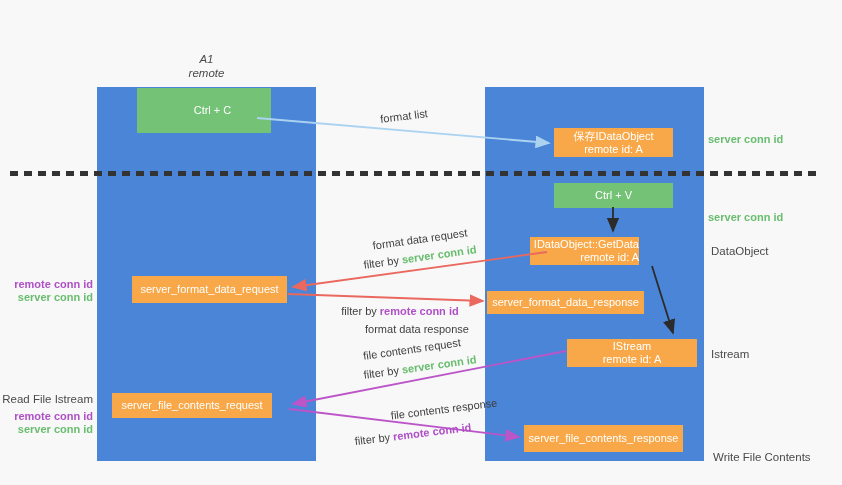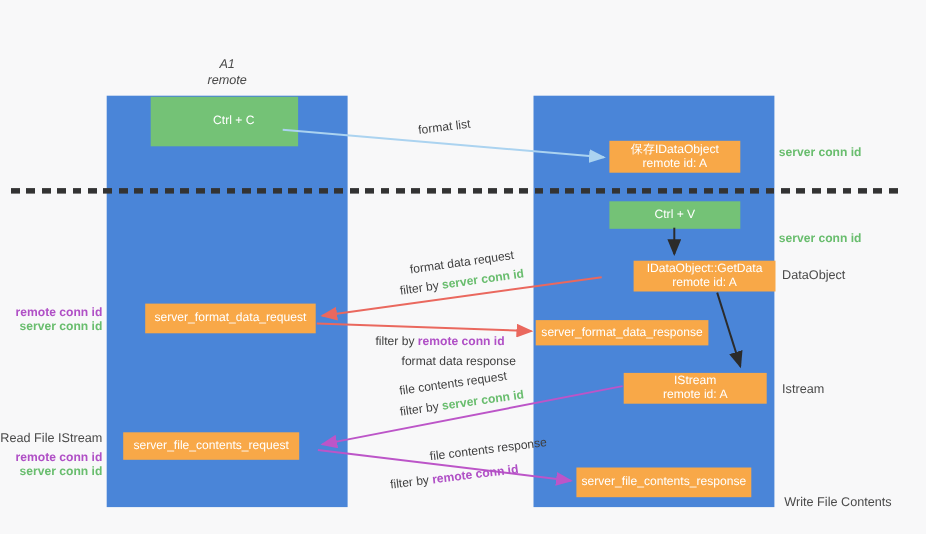--- a/index.html
+++ b/index.html
@@ -60,21 +60,21 @@
 
   <div class="abs node orange" style="left:554px;top:128px;width:119px;height:29px;">
     <span>保存IDataObject</span>
     <span>remote id: A</span>
   </div>
 
   <div class="abs node green" style="left:554px;top:166px;width:119px;height:25px;margin-top:17px;">
     <span>Ctrl + V</span>
   </div>
 
-  <div class="abs node orange" style="left:576px;top:237px;width:129px;height:28px;">
+  <div class="abs node orange" style="left:530px;top:237px;width:109px;height:28px;align-items:flex-end;">
     <span>IDataObject::GetData</span>
     <span>remote id: A</span>
   </div>
 
   <div class="abs node orange" style="left:487px;top:291px;width:157px;height:23px;">
     <span>server_format_data_response</span>
   </div>
 
   <div class="abs node orange" style="left:132px;top:276px;width:155px;height:27px;">
     <span>server_format_data_request</span>
@@ -140,17 +140,17 @@
   </div>
 
   <div class="abs side-label green" style="left:708px;top:133px;">server conn id</div>
   <div class="abs side-label green" style="left:708px;top:211px;">server conn id</div>
   <div class="abs side-label" style="left:711px;top:245px;">DataObject</div>
   <div class="abs side-label" style="left:711px;top:348px;">Istream</div>
   <div class="abs side-label" style="left:713px;top:432px;margin-top:19px;">Write File Contents</div>
 
   <div class="abs side-label purple left-align" style="top:278px;">remote conn id</div>
   <div class="abs side-label green left-align" style="top:291px;">server conn id</div>
-  <div class="abs side-label left-align" style="top:393px;">Read File IStream</div>
+  <div class="abs side-label left-align" style="top:393px;">Read File Istream</div>
   <div class="abs side-label purple left-align" style="top:410px;">remote conn id</div>
   <div class="abs side-label green left-align" style="top:423px;">server conn id</div>
 
 </div>
 
 </body></html>

